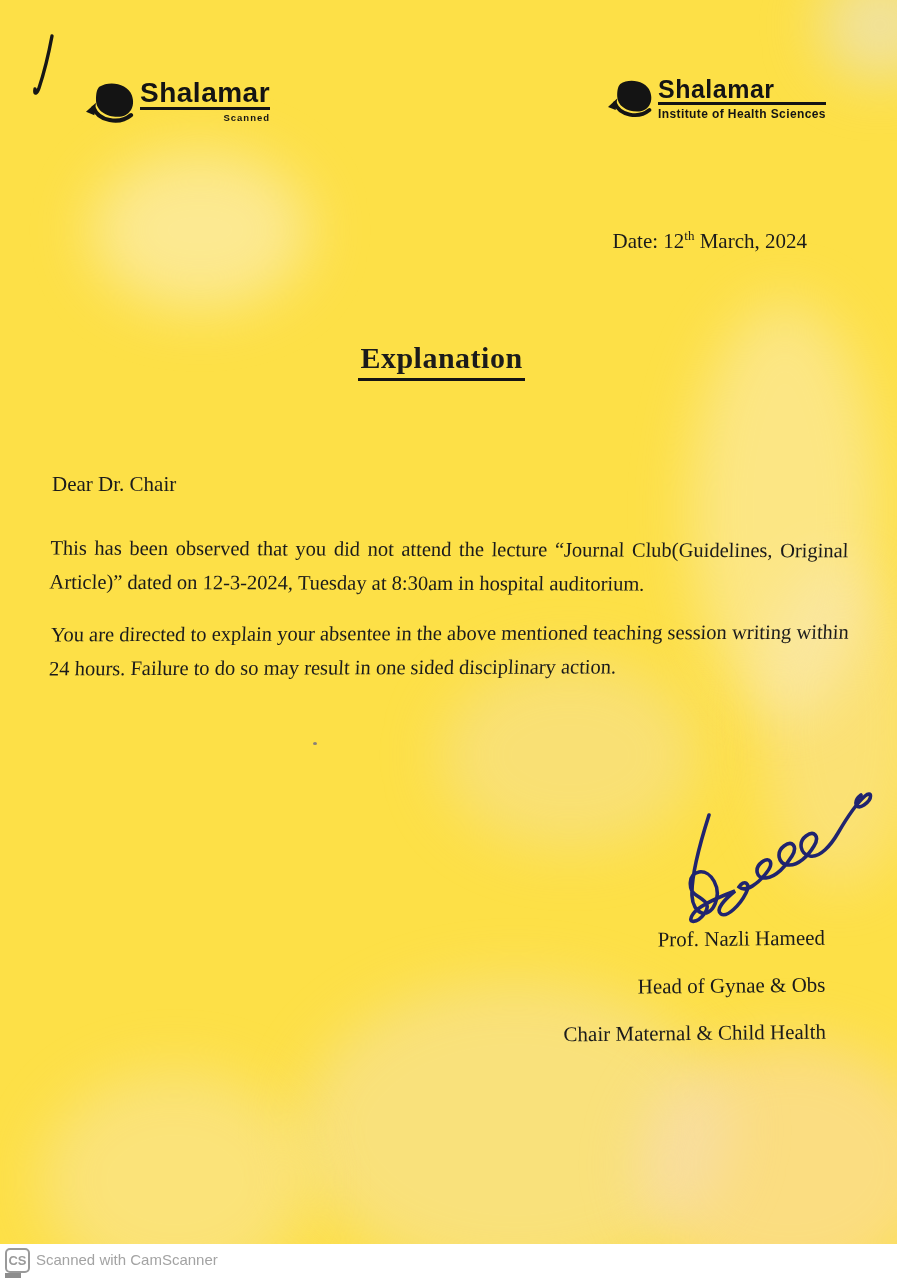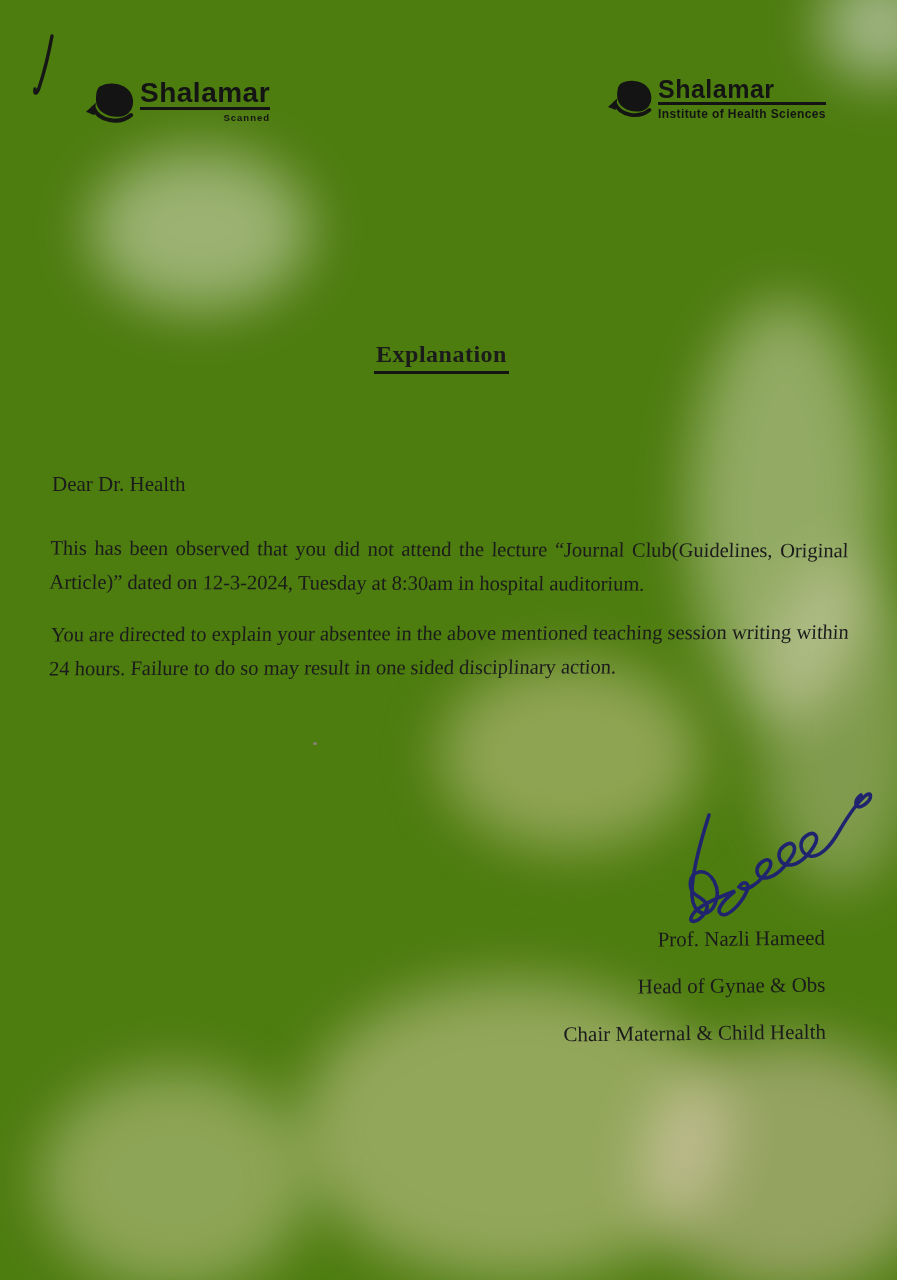--- a/index.html
+++ b/index.html
@@ -1,18 +1,18 @@
 <!DOCTYPE html>
 <html style="--ink: #1b1b1b; --logo-black: #141414; --signature-ink: #20246f; --watermark-gray: #9a9a9a;"><head>
 <meta charset="utf-8">
 <style>
   html,body{margin:0;padding:0;background:#e8e8e8;}
   .paper{
     position:relative;width:897px;height:1280px;margin:0 auto;
-    background:#4d7c0f;overflow:hidden;
+    background:#fde047;overflow:hidden;
     font-family:"Liberation Serif", serif;color:var(--ink,#1b1b1b);
   }
   .stain{position:absolute;border-radius:50%;filter:blur(28px);pointer-events:none;}
   .stain.s1{left:440px;top:660px;width:260px;height:190px;background:rgba(243,225,186,.40);}
   .stain.s2{left:300px;top:980px;width:430px;height:300px;background:rgba(244,227,196,.42);}
   .stain.s3{left:40px;top:1070px;width:270px;height:220px;background:rgba(246,231,202,.38);}
   .stain.s4{left:640px;top:1040px;width:300px;height:250px;background:rgba(248,216,210,.42);}
   .stain.s5{left:760px;top:560px;width:160px;height:330px;background:rgba(249,228,222,.30);}
   .stain.s6{left:690px;top:300px;width:190px;height:420px;background:rgba(250,240,226,.40);}
   .stain.s7{left:820px;top:-30px;width:120px;height:110px;background:rgba(230,228,228,.55);}
@@ -35,21 +35,21 @@
     margin-top:2px;
   }
   .logo-left .sub{font-size:9.5px;text-align:right;letter-spacing:1px;}
   .logo-right .sub{font-size:12px;text-align:center;letter-spacing:.4px;}
 
   .date-line{position:absolute;right:90px;top:228px;font-size:21px;}
   .date-line sup{font-size:13px;}
 
   .title-wrap{position:absolute;left:0;right:14px;top:341px;text-align:center;}
   .title{
-    display:inline-block;font-size:24px;font-weight:bold;letter-spacing:.5px;
+    display:inline-block;font-size:30px;font-weight:bold;letter-spacing:.5px;
     border-bottom:3px solid #141414;padding:0 2px 3px 2px;
   }
 
   .salutation{position:absolute;left:52px;top:472px;font-size:21px;}
 
   .para{
     position:absolute;left:50px;width:798px;margin:0;
     font-size:20.5px;line-height:34px;text-align:justify;
   }
   .para1{top:532px;transform:skewX(-1.5deg) rotate(.2deg);}
@@ -112,26 +112,27 @@
       <path d="M16,10 C28,2 50,6 55,20 C60,34 52,46 38,46 C24,46 12,38 12,26 C12,18 13,13 16,10 Z" fill="#141414"></path>
       <path d="M54 44 A 27 22 0 0 1 9 35" stroke="#141414" stroke-width="5" fill="none" stroke-linecap="round"></path>
       <polygon points="0,40 12,29 10,44" fill="#141414"></polygon>
     </svg>
     <div class="logo-text">
       <span class="brand">Shalamar</span>
       <span class="sub">Institute of Health Sciences</span>
     </div>
   </div>
 
+  <div class="date-line"><span>Date: 12</span><sup>th</sup><span> March, 2024</span></div>
 
   <div class="title-wrap">
     <span class="title">Explanation</span>
   </div>
 
-  <div class="salutation">Dear Dr. Health</div>
+  <div class="salutation">Dear Dr. Chair</div>
 
   <p class="para para1">This has been observed that you did not attend the lecture “Journal Club(Guidelines, Original Article)” dated on 12-3-2024, Tuesday at 8:30am in hospital auditorium.</p>
   <p class="para para2">You are directed to explain your absentee in the above mentioned teaching session writing within 24 hours. Failure to do so may result in one sided disciplinary action.</p>
 
   <svg class="signature" width="240" height="165" viewBox="0 0 240 165">
     <path d="M64,42 C57,64 46,103 47,123 C48,141 63,147 70,131 C77,115 66,97 54,99
              C43,101 43,117 51,122 C59,127 66,131 60,140 C52,151 41,151 48,141
              C54,132 74,124 90,118 C79,127 70,137 76,141 C82,145 95,132 101,120
              C106,110 99,106 94,114 C101,120 114,110 122,99 C129,90 125,83 117,89
              C109,95 111,106 121,105 C131,104 141,93 147,83 C153,73 147,67 139,73
@@ -141,14 +142,21 @@
   </svg>
 
   <div class="signoff">
     <div>Prof. Nazli Hameed</div>
     <div>Head of Gynae &amp; Obs</div>
     <div>Chair Maternal &amp; Child Health</div>
   </div>
 
   <div class="speck"></div>
 
+  <div class="wm-band">
+    <div class="cs-icon">
+        <span>CS</span>
+      </div>
+    <div class="cs-tab"></div>
+    <span class="wm-text">Scanned with CamScanner</span>
+  </div>
 
 </div>
 
 </body></html>

